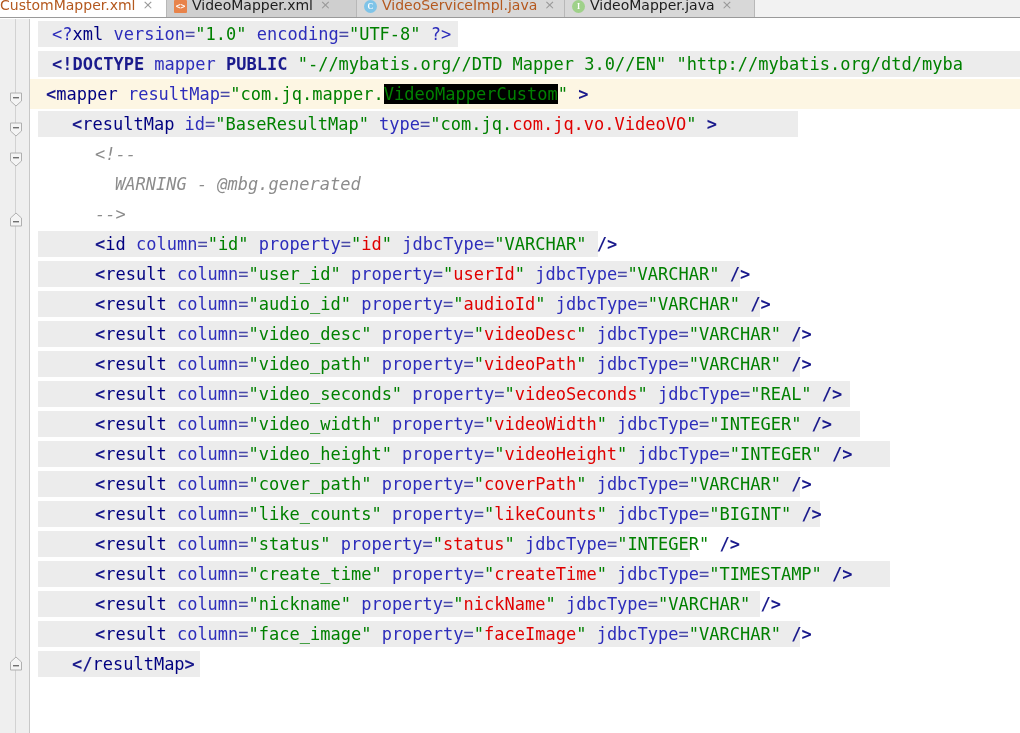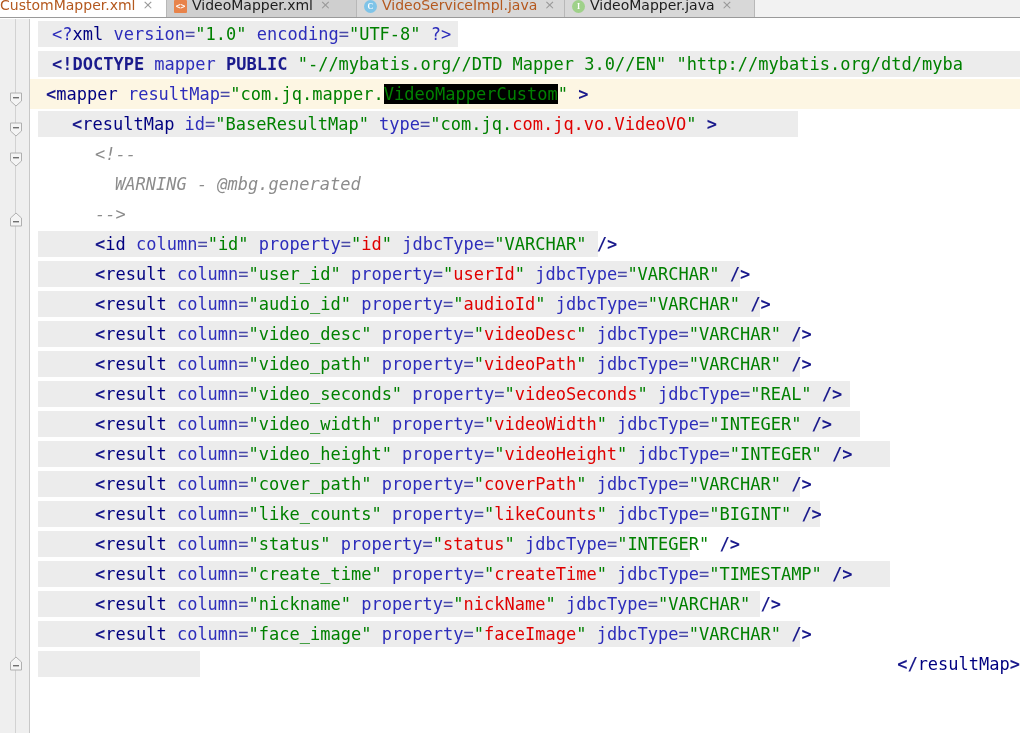--- a/index.html
+++ b/index.html
@@ -216,17 +216,17 @@
         <div class="line tint" style="--tw: 762px; background-image: linear-gradient(rgb(236, 236, 236), rgb(236, 236, 236)); background-repeat: no-repeat; background-position: 8px 2px; background-size: 762px 26px;"><span style="display: inline-block; width: 57px;"></span><span class="t-punct">&lt;</span><span class="t-tag">result</span><span class="t-attr"> column</span><span class="t-eq">=</span><span class="t-val">"video_path"</span><span class="t-attr"> property</span><span class="t-eq">=</span><span class="t-val">"</span><span class="t-err">videoPath</span><span class="t-val">"</span><span class="t-attr"> jdbcType</span><span class="t-eq">=</span><span class="t-val">"VARCHAR"</span><span class="t-punct"> /&gt;</span></div>
         <div class="line tint" style="--tw: 812px; background-image: linear-gradient(rgb(236, 236, 236), rgb(236, 236, 236)); background-repeat: no-repeat; background-position: 8px 2px; background-size: 812px 26px;"><span style="display: inline-block; width: 57px;"></span><span class="t-punct">&lt;</span><span class="t-tag">result</span><span class="t-attr"> column</span><span class="t-eq">=</span><span class="t-val">"video_seconds"</span><span class="t-attr"> property</span><span class="t-eq">=</span><span class="t-val">"</span><span class="t-err">videoSeconds</span><span class="t-val">"</span><span class="t-attr"> jdbcType</span><span class="t-eq">=</span><span class="t-val">"REAL"</span><span class="t-punct"> /&gt;</span></div>
         <div class="line tint" style="--tw: 822px; background-image: linear-gradient(rgb(236, 236, 236), rgb(236, 236, 236)); background-repeat: no-repeat; background-position: 8px 2px; background-size: 822px 26px;"><span style="display: inline-block; width: 57px;"></span><span class="t-punct">&lt;</span><span class="t-tag">result</span><span class="t-attr"> column</span><span class="t-eq">=</span><span class="t-val">"video_width"</span><span class="t-attr"> property</span><span class="t-eq">=</span><span class="t-val">"</span><span class="t-err">videoWidth</span><span class="t-val">"</span><span class="t-attr"> jdbcType</span><span class="t-eq">=</span><span class="t-val">"INTEGER"</span><span class="t-punct"> /&gt;</span></div>
         <div class="line tint" style="--tw: 852px; background-image: linear-gradient(rgb(236, 236, 236), rgb(236, 236, 236)); background-repeat: no-repeat; background-position: 8px 2px; background-size: 852px 26px;"><span style="display: inline-block; width: 57px;"></span><span class="t-punct">&lt;</span><span class="t-tag">result</span><span class="t-attr"> column</span><span class="t-eq">=</span><span class="t-val">"video_height"</span><span class="t-attr"> property</span><span class="t-eq">=</span><span class="t-val">"</span><span class="t-err">videoHeight</span><span class="t-val">"</span><span class="t-attr"> jdbcType</span><span class="t-eq">=</span><span class="t-val">"INTEGER"</span><span class="t-punct"> /&gt;</span></div>
         <div class="line tint" style="--tw: 762px; background-image: linear-gradient(rgb(236, 236, 236), rgb(236, 236, 236)); background-repeat: no-repeat; background-position: 8px 2px; background-size: 762px 26px;"><span style="display: inline-block; width: 57px;"></span><span class="t-punct">&lt;</span><span class="t-tag">result</span><span class="t-attr"> column</span><span class="t-eq">=</span><span class="t-val">"cover_path"</span><span class="t-attr"> property</span><span class="t-eq">=</span><span class="t-val">"</span><span class="t-err">coverPath</span><span class="t-val">"</span><span class="t-attr"> jdbcType</span><span class="t-eq">=</span><span class="t-val">"VARCHAR"</span><span class="t-punct"> /&gt;</span></div>
         <div class="line tint" style="--tw: 782px; background-image: linear-gradient(rgb(236, 236, 236), rgb(236, 236, 236)); background-repeat: no-repeat; background-position: 8px 2px; background-size: 782px 26px;"><span style="display: inline-block; width: 57px;"></span><span class="t-punct">&lt;</span><span class="t-tag">result</span><span class="t-attr"> column</span><span class="t-eq">=</span><span class="t-val">"like_counts"</span><span class="t-attr"> property</span><span class="t-eq">=</span><span class="t-val">"</span><span class="t-err">likeCounts</span><span class="t-val">"</span><span class="t-attr"> jdbcType</span><span class="t-eq">=</span><span class="t-val">"BIGINT"</span><span class="t-punct"> /&gt;</span></div>
         <div class="line tint" style="--tw: 652px; background-image: linear-gradient(rgb(236, 236, 236), rgb(236, 236, 236)); background-repeat: no-repeat; background-position: 8px 2px; background-size: 652px 26px;"><span style="display: inline-block; width: 57px;"></span><span class="t-punct">&lt;</span><span class="t-tag">result</span><span class="t-attr"> column</span><span class="t-eq">=</span><span class="t-val">"status"</span><span class="t-attr"> property</span><span class="t-eq">=</span><span class="t-val">"</span><span class="t-err">status</span><span class="t-val">"</span><span class="t-attr"> jdbcType</span><span class="t-eq">=</span><span class="t-val">"INTEGER"</span><span class="t-punct"> /&gt;</span></div>
         <div class="line tint" style="--tw: 852px; background-image: linear-gradient(rgb(236, 236, 236), rgb(236, 236, 236)); background-repeat: no-repeat; background-position: 8px 2px; background-size: 852px 26px;"><span style="display: inline-block; width: 57px;"></span><span class="t-punct">&lt;</span><span class="t-tag">result</span><span class="t-attr"> column</span><span class="t-eq">=</span><span class="t-val">"create_time"</span><span class="t-attr"> property</span><span class="t-eq">=</span><span class="t-val">"</span><span class="t-err">createTime</span><span class="t-val">"</span><span class="t-attr"> jdbcType</span><span class="t-eq">=</span><span class="t-val">"TIMESTAMP"</span><span class="t-punct"> /&gt;</span></div>
         <div class="line tint" style="--tw: 722px; background-image: linear-gradient(rgb(236, 236, 236), rgb(236, 236, 236)); background-repeat: no-repeat; background-position: 8px 2px; background-size: 722px 26px;"><span style="display: inline-block; width: 57px;"></span><span class="t-punct">&lt;</span><span class="t-tag">result</span><span class="t-attr"> column</span><span class="t-eq">=</span><span class="t-val">"nickname"</span><span class="t-attr"> property</span><span class="t-eq">=</span><span class="t-val">"</span><span class="t-err">nickName</span><span class="t-val">"</span><span class="t-attr"> jdbcType</span><span class="t-eq">=</span><span class="t-val">"VARCHAR"</span><span class="t-punct"> /&gt;</span></div>
         <div class="line tint" style="--tw: 762px; background-image: linear-gradient(rgb(236, 236, 236), rgb(236, 236, 236)); background-repeat: no-repeat; background-position: 8px 2px; background-size: 762px 26px;"><span style="display: inline-block; width: 57px;"></span><span class="t-punct">&lt;</span><span class="t-tag">result</span><span class="t-attr"> column</span><span class="t-eq">=</span><span class="t-val">"face_image"</span><span class="t-attr"> property</span><span class="t-eq">=</span><span class="t-val">"</span><span class="t-err">faceImage</span><span class="t-val">"</span><span class="t-attr"> jdbcType</span><span class="t-eq">=</span><span class="t-val">"VARCHAR"</span><span class="t-punct"> /&gt;</span></div>
-        <div class="line tint" style="--tw: 162px; background-image: linear-gradient(rgb(236, 236, 236), rgb(236, 236, 236)); background-repeat: no-repeat; background-position: 8px 2px; background-size: 162px 26px; text-align: right;"><span style="display: inline-block; width: 34px;"></span><span class="t-punct">&lt;/</span><span class="t-tag">resultMap</span><span class="t-punct">&gt;</span></div>
+        <div class="line tint" style="--tw: 162px; background-image: linear-gradient(rgb(236, 236, 236), rgb(236, 236, 236)); background-repeat: no-repeat; background-position: 8px 2px; background-size: 162px 26px;"><span style="display: inline-block; width: 34px;"></span><span class="t-punct">&lt;/</span><span class="t-tag">resultMap</span><span class="t-punct">&gt;</span></div>
       </div>
   </div>
 
 </div>
 
 </body></html>

